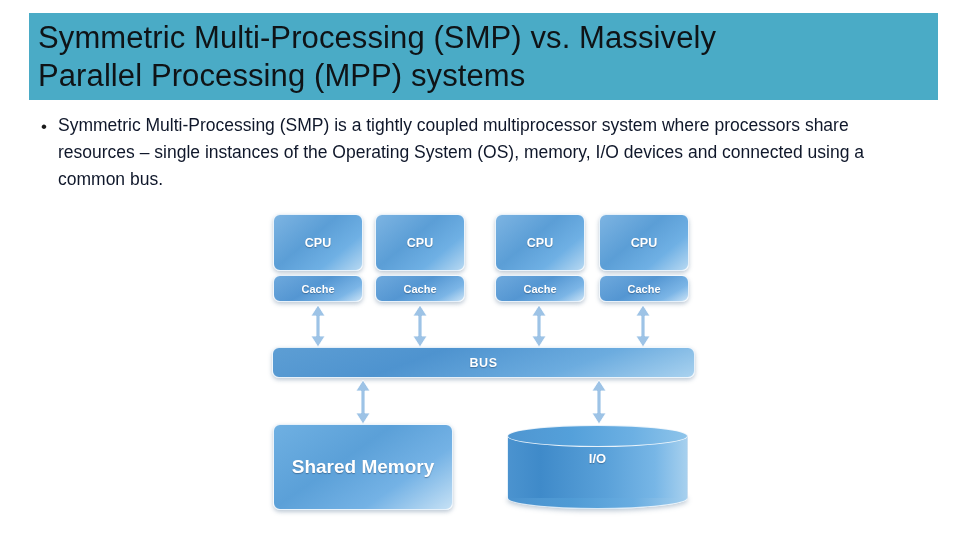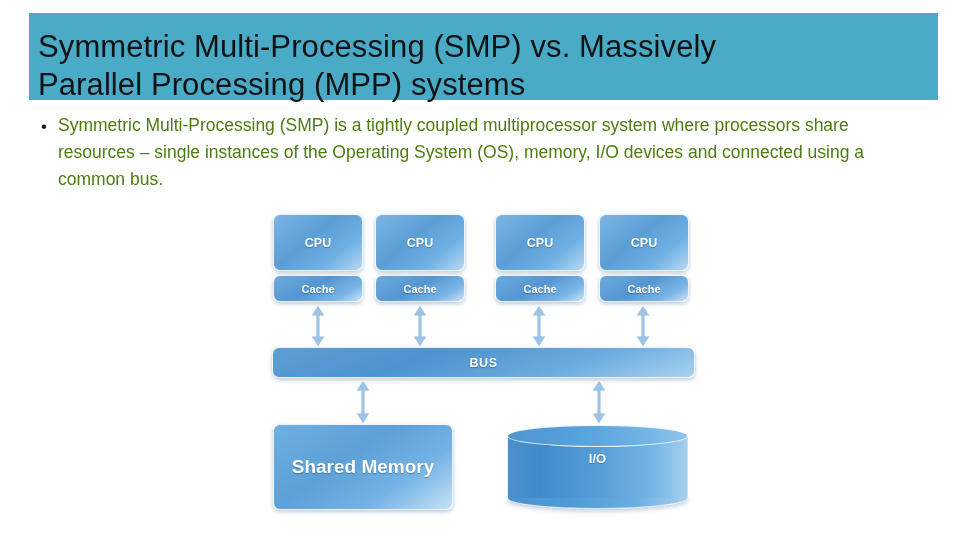--- a/index.html
+++ b/index.html
@@ -23,21 +23,21 @@
 
   
   .title-banner {
     position: absolute;
     left: 29px;
     top: 13px;
     width: 909px;
     height: 87px;
     background: #4aabc6;
     box-sizing: border-box;
-    padding: 15px 0 0 9px;
+    padding: 6px 0 0 9px;
   }
   .title-text {
     font-family: "Liberation Sans", sans-serif;
     font-size: 31px;
     line-height: 38px;
     color: #0f1316;
     font-weight: 400;
     letter-spacing: 0.1px;
     white-space: pre-line;
   }
@@ -60,21 +60,21 @@
     line-height: 28px;
     color: #1a1a1a;
     text-align: center;
     padding-top: 1px;
   }
   .bullet-text {
     flex: 1;
     font-family: "Liberation Sans", sans-serif;
     font-size: 17.5px;
     line-height: 27px;
-    color: #4d7c0f;
+    color: #0f172a;
     font-weight: 400;
   }
 
   
   .diagram {
     position: absolute;
     left: 14px;
     top: 0;
     width: 960px;
     height: 540px;

